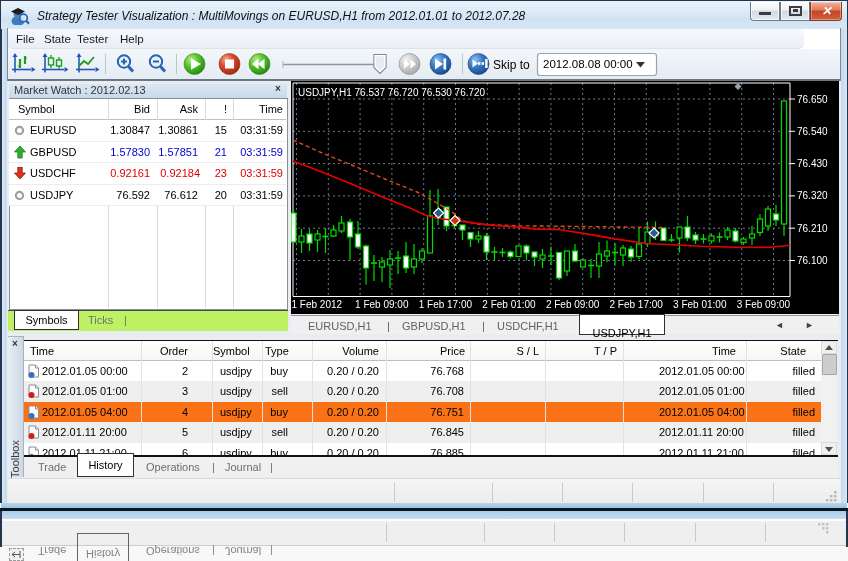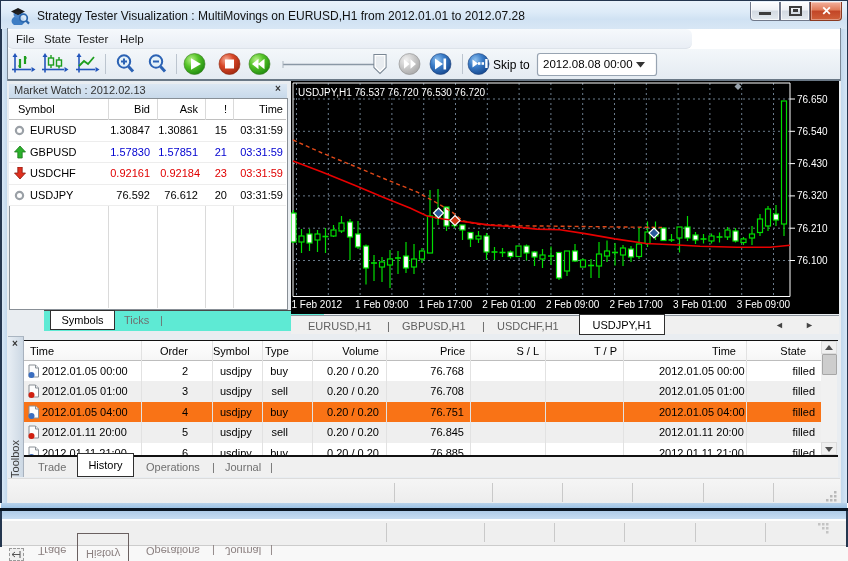--- a/index.html
+++ b/index.html
@@ -2,46 +2,46 @@
 <html><head>
 <meta charset="utf-8">
 <style>
 *{margin:0;padding:0;box-sizing:border-box;}
 html,body{width:848px;height:561px;overflow:hidden;background:#fff;}
 body{font-family:"Liberation Sans",sans-serif;position:relative;font-size:11px;}
 .abs{position:absolute;}
 .r{text-align:right;}
 #titlebar{position:absolute;left:0;top:0;width:848px;height:29px;
  background:linear-gradient(180deg,#e9f2fb 0%,#ddebf8 40%,#d0e2f3 65%,#d8e7f5 100%);
- border-top:1px solid #24364f;border-left:1px solid #24364f;border-right:1px solid #24364f;}
+ border-top:1px solid #24364f;border-left:1px solid #24364f;border-right:1px solid #24364f;font-style:italic;}
 .ttext{position:absolute;left:36px;top:8px;font-size:12px;color:#101010;white-space:nowrap;}
 .sideband{position:absolute;top:29px;height:474px;}
 #capbtns{position:absolute;left:749px;top:1px;width:92px;height:20px;}
 .cb{position:absolute;top:0;height:19px;border:1px solid #70788a;border-top:none;background:linear-gradient(180deg,#fdfdfe 0%,#eef1f5 45%,#d3dae2 50%,#e3e9ef 100%);box-shadow:inset 0 0 0 1px rgba(255,255,255,.7);}
 .cb.min{left:0;width:30px;border-radius:0 0 0 4px;}
 .cb.max{left:30px;width:30px;}
 .cb.close{left:60px;width:32px;border-radius:0 0 4px 0;background:linear-gradient(180deg,#f3b09c 0%,#e07a58 45%,#c24526 50%,#d0603a 100%);border-color:#8a3a22;box-shadow:inset 0 0 0 1px rgba(255,255,255,.35);}
 .minbar{position:absolute;left:8px;top:10px;width:12px;height:3px;background:#3d3d3d;}
 .maxsq{position:absolute;left:8px;top:4px;width:13px;height:10px;border:2px solid #3d3d3d;background:transparent;}
 .maxin{position:absolute;left:2px;top:1px;width:5px;height:3px;background:#3d3d3d;}
 .closex{position:absolute;left:0;top:2px;width:31px;text-align:center;color:#fff;font-size:12px;font-weight:bold;}
-#menubar{position:absolute;left:7px;top:29px;width:685px;height:20px;background:linear-gradient(180deg,#f6f9fc,#e9eef5);border-bottom:1px solid #dde3ea;border-radius:6px;}
+#menubar{position:absolute;left:7px;top:29px;width:797px;height:20px;background:linear-gradient(180deg,#f6f9fc,#e9eef5);border-bottom:1px solid #dde3ea;border-radius:6px;}
 #menubar span{position:absolute;top:4px;font-size:11.5px;color:#1a1a1a;}
 #toolbar{position:absolute;left:7px;top:49px;width:834px;height:30px;background:linear-gradient(180deg,#f3f7fa,#e4ebf2);}
 #clienttop{position:absolute;left:7px;top:79px;width:834px;height:2px;background:#6a7886;}
 #client{position:absolute;left:7px;top:81px;width:834px;height:422px;background:#e9edf1;}
 
 #mwhead{position:absolute;left:9px;top:84px;width:278px;height:13.5px;background:linear-gradient(180deg,#dbe7f3,#c8d9ea);font-size:11px;color:#333;}
 #mwtable{position:absolute;left:9px;top:97.5px;width:279px;height:212px;background:#fff;border:1px solid #888f96;}
 .mwhdr{position:absolute;left:9px;top:98.5px;width:277px;height:21px;border-bottom:1px solid #c0c0c0;background:#fff;}
 .mwcolsep{position:absolute;top:99px;width:1px;height:209px;background:#dadada;}
 .mwrow{position:absolute;left:9px;width:277px;height:21.5px;border-bottom:1px solid #ededed;font-size:11px;background:#fff;}
 .mwc{position:absolute;top:4px;white-space:nowrap;}
 .mwhc{position:absolute;top:4px;white-space:nowrap;color:#000;}
-#mwtabs{position:absolute;left:8px;top:309.5px;width:280px;height:21px;background:#5eead4;border-top:1px solid #4a4a4a;font-size:11px;color:#6f6f6f;margin-left:36px;}
+#mwtabs{position:absolute;left:8px;top:309.5px;width:280px;height:21px;background:#bef264;border-top:1px solid #4a4a4a;font-size:11px;color:#6f6f6f;}
 .acttab{position:absolute;background:#fff;border:1px solid #2f2f2f;color:#000;text-align:center;font-size:11px;}
 
 #chartblk{position:absolute;left:291px;top:81px;width:547.5px;height:233px;background:#000;}
 #chtabs{position:absolute;left:291px;top:314.5px;width:548px;height:19.5px;background:#f0f0f0;border-top:1px solid #8d959d;font-size:11px;color:#5f5f5f;}
 #chtabs span{position:absolute;top:4px;}
 
 #bpline{position:absolute;left:8px;top:339.5px;width:830px;height:1.5px;background:#111;}
 #toolstrip{position:absolute;left:8px;top:336px;width:16px;height:141px;background:linear-gradient(90deg,#e8eef4,#ccd8e4);border-top:1px solid #aab5c1;border-right:1px solid #a8b2be;}
 #btable{position:absolute;left:24px;top:341px;width:797px;height:114px;background:#fff;overflow:hidden;}
 .bh{position:absolute;top:345px;font-size:11px;color:#000;white-space:nowrap;}
@@ -446,21 +446,21 @@
 <text x="736.7" y="307.5" fill="#fff" font-size="10">3 Feb 09:00</text>
 <text x="298" y="96" fill="#fff" font-size="10">USDJPY,H1  76.537 76.720 76.530 76.720</text>
 </svg>
 </div>
 <div id="chtabs">
   <span style="left:17px">EURUSD,H1</span>
   <span style="left:96px">|</span>
   <span style="left:111px">GBPUSD,H1</span>
   <span style="left:191px">|</span>
   <span style="left:206px">USDCHF,H1</span>
-  <div class="acttab" style="left:288px;top:-2px;width:86px;height:21px;padding-top:4px;border-width:1.5px">USDJPY,H1</div>
+  <div class="acttab" style="left:288px;top:-2px;width:86px;height:21px;padding-top:12px;border-width:1.5px">USDJPY,H1</div>
   <span style="left:484px;font-size:9px;color:#444">◄</span>
   <span style="left:514px;font-size:9px;color:#444">►</span>
 </div>
 <div id="bpline"></div>
 <div id="toolstrip">
   <span class="abs" style="left:4px;top:1px;font-size:10px;color:#333;font-weight:bold">×</span>
   <span class="abs" style="left:1px;top:103px;font-size:11px;color:#3a3a3a;writing-mode:vertical-rl;transform:rotate(180deg);white-space:nowrap;">Toolbox</span>
 </div>
 <div id="btable">
 <div class="brow" style="top:19.5px;background:#ffffff">

